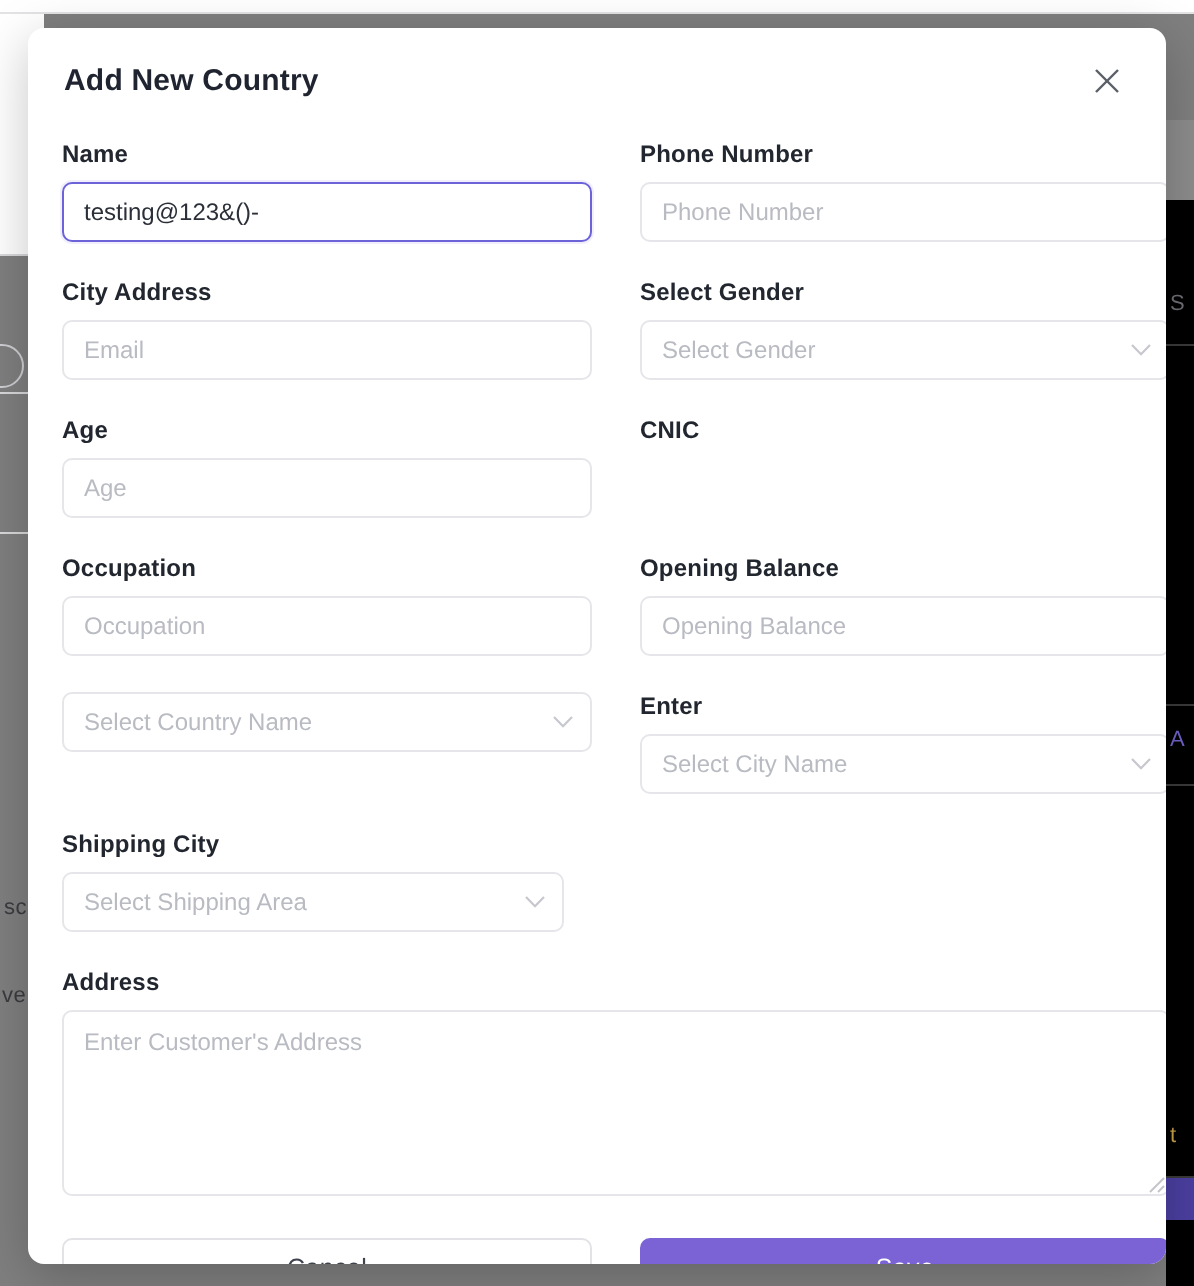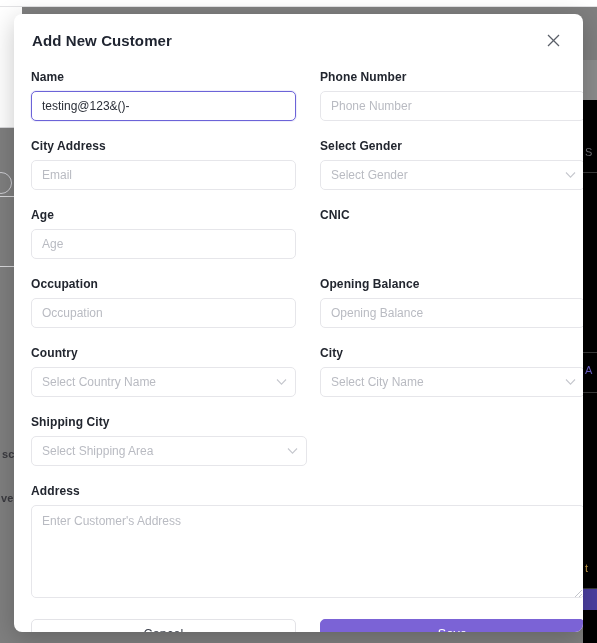--- a/index.html
+++ b/index.html
@@ -35,21 +35,20 @@
     position: absolute; left: -10px; top: 172px;
     width: 22px; height: 22px; border: 1px solid #cfcfd4; border-radius: 50%;
     background: #7f7f7f;
   }
   .bg-frag {
     position: absolute;
     font-size: 11px;
     color: #3b3b40;
     white-space: nowrap;
     letter-spacing: 0.2px;
-    font-weight: bold;
   }
   .bg-right-dark {
     position: absolute; left: 583px; top: 100px; width: 14px; height: 543px;
     background: #000000;
   }
   .bg-right-grey {
     position: absolute; left: 583px; top: 60px; width: 14px; height: 40px;
     background: #8c8c8c;
   }
   .bg-right-purple {
@@ -147,21 +146,21 @@
     color: #2b2f38;
   }
   .select-wrap .inp { padding-right: 26px; color: #b9bbc2; cursor: pointer; }
   .chev {
     position: absolute;
     right: 9px; top: 50%;
     transform: translateY(-50%);
     pointer-events: none;
     line-height: 0;
   }
-  .narrow { width: 276px; }
+  .narrow { width: 251px; }
 
   .ta {
     width: 100%;
     height: 93px;
     border: 1px solid #e6e6ea;
     border-radius: 5px;
     background: #ffffff;
     font-size: 12px;
     color: #2b2f38;
     padding: 8px 10px;
@@ -234,21 +233,21 @@
 
   <div class="bg-rfrag" style="left:585px; top:146px; color:#6e6e74">S</div>
   <div class="bg-rfrag" style="left:585px; top:364px; color:#6f63c9">A</div>
   <div class="bg-rfrag" style="left:585px; top:562px; color:#c8a04a">t</div>
 </div>
 
 <div class="modal">
   <div class="modal-inner">
 
     <div class="modal-header">
-      <div class="modal-title">Add New Customer</div>
+      <div class="modal-title">Add New Country</div>
       <div class="close-btn">
         <svg width="13" height="13" viewBox="0 0 13 13" aria-hidden="true">
           <line x1="1" y1="1" x2="12" y2="12" stroke="#5a5f68" stroke-width="1.2"></line>
           <line x1="12" y1="1" x2="1" y2="12" stroke="#5a5f68" stroke-width="1.2"></line>
         </svg>
       </div>
     </div>
 
     <div class="form-grid">
 
@@ -304,33 +303,32 @@
       </div>
 
       <div class="field">
         <label class="field-label">Opening Balance</label>
         <div class="control">
           <input class="inp" type="text" placeholder="Opening Balance" style="">
         </div>
       </div>
 
       <div class="field">
-        <label class="field-label">Country</label>
         <div class="control select-wrap">
           <input class="inp" type="text" readonly="" placeholder="Select Country Name" style="">
           <span class="chev">
             <svg width="11" height="7" viewBox="0 0 11 7" aria-hidden="true">
               <path d="M1 1 L5.5 5.6 L10 1" fill="none" stroke="#c6c8ce" stroke-width="1.1"></path>
             </svg>
           </span>
         </div>
       </div>
 
       <div class="field">
-        <label class="field-label">City</label>
+        <label class="field-label">Enter</label>
         <div class="control select-wrap">
           <input class="inp" type="text" readonly="" placeholder="Select City Name" style="">
           <span class="chev">
             <svg width="11" height="7" viewBox="0 0 11 7" aria-hidden="true">
               <path d="M1 1 L5.5 5.6 L10 1" fill="none" stroke="#c6c8ce" stroke-width="1.1"></path>
             </svg>
           </span>
         </div>
       </div>
 

